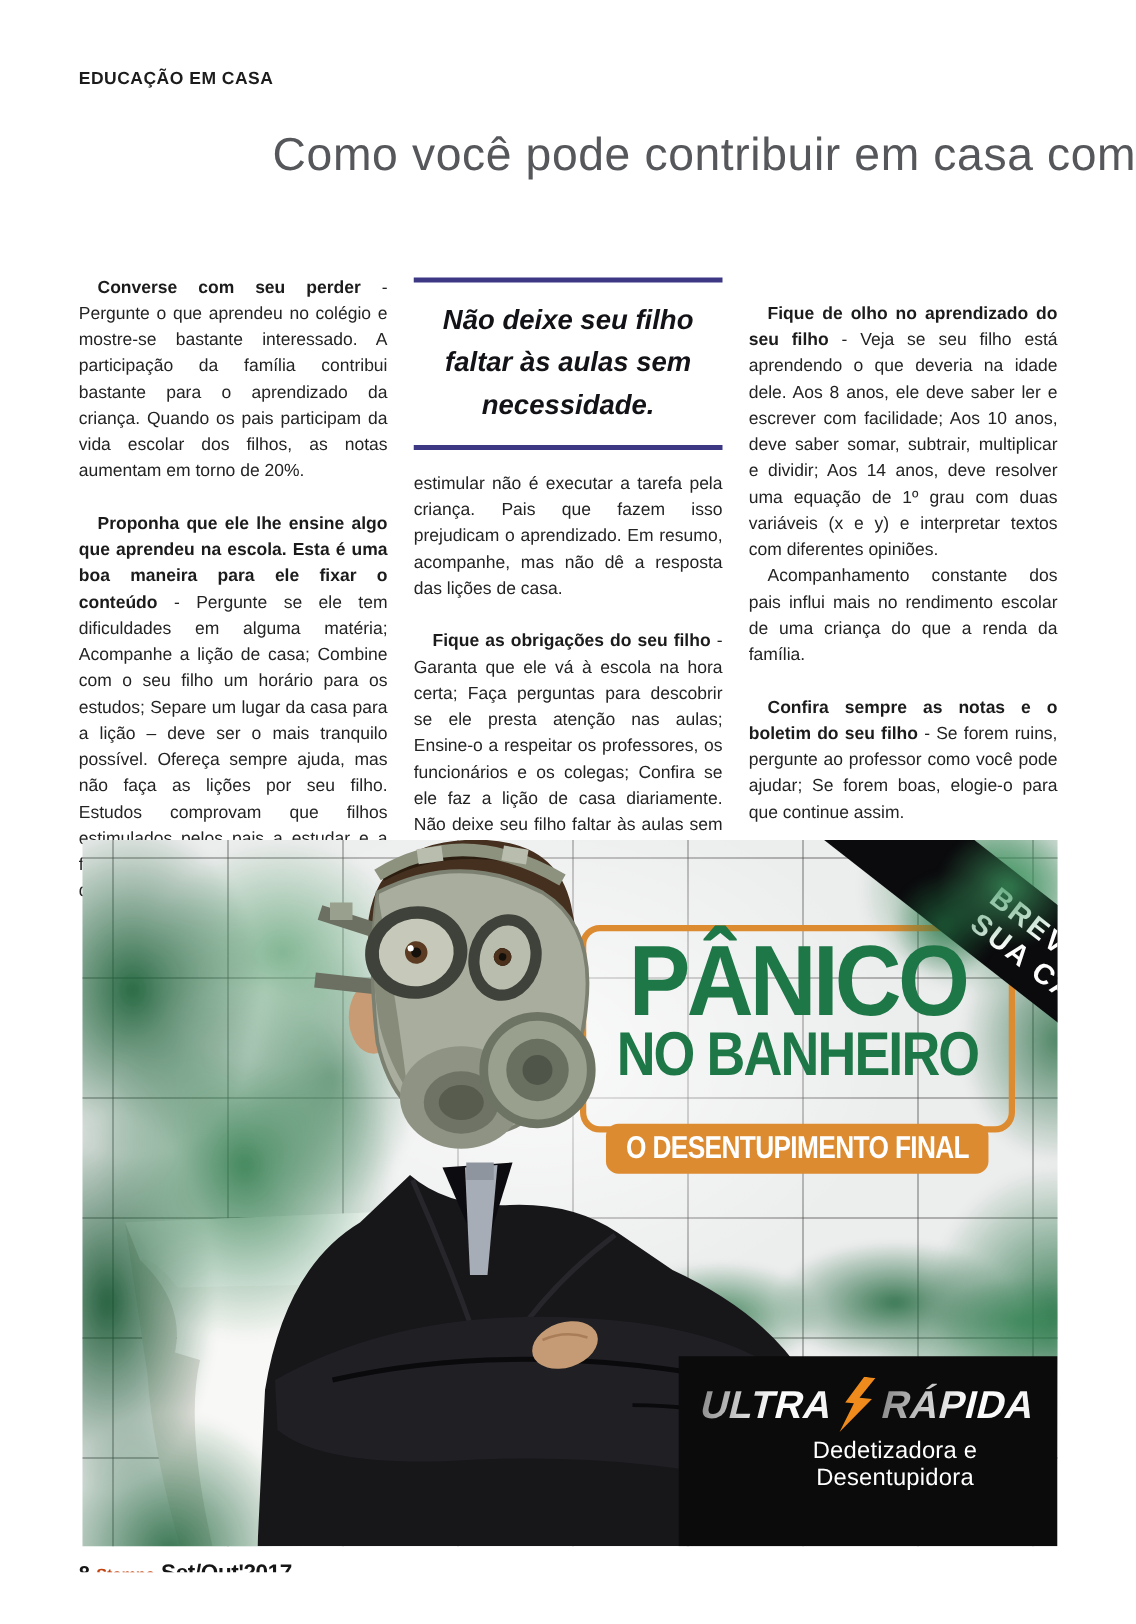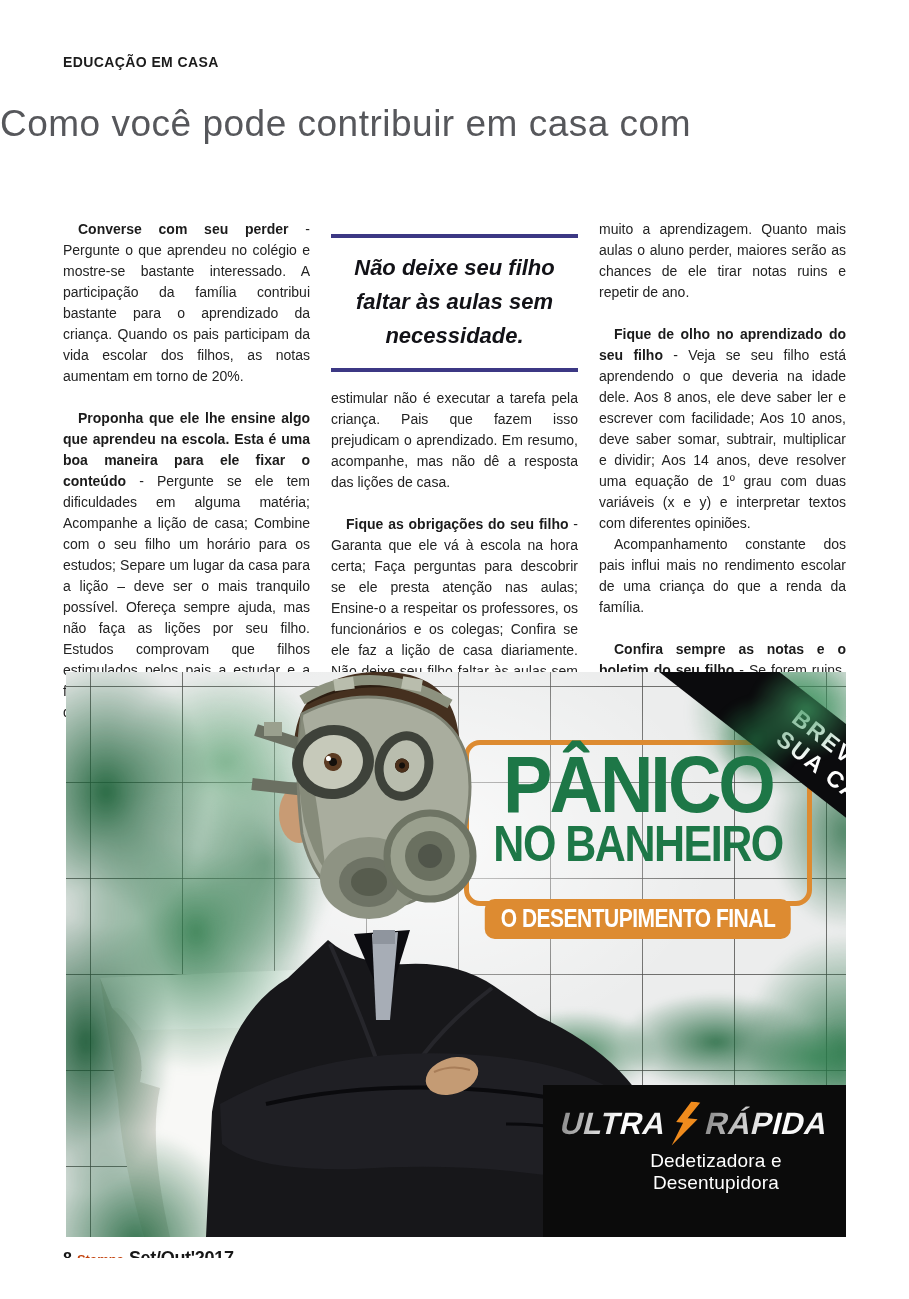--- a/index.html
+++ b/index.html
@@ -1,32 +1,32 @@
 <!DOCTYPE html>
 <html><head>
 <meta charset="utf-8">
 <style>
   html,body{margin:0;padding:0;background:#ffffff;}
   .page{position:relative;width:909px;height:1258px;background:#ffffff;overflow:hidden;
         font-family:"Liberation Sans",sans-serif;color:#222;border-radius:16px;}
   
   .eyebrow{position:absolute;left:63px;top:54px;font-size:14px;font-weight:bold;
            color:#1c1c1c;letter-spacing:0.4px;}
-  .title{position:absolute;left:0;right:0;top:98px;text-align:left;
+  .title{position:absolute;left:0;right:0;top:98px;text-align:right;
          font-size:37px;line-height:51px;font-weight:300;color:#56575b;letter-spacing:0.5px;}
   
   .cols{position:absolute;left:63px;top:219px;width:783px;display:flex;gap:21px;}
   .col{flex:1 1 0;font-size:14px;line-height:21px;text-align:justify;color:#232323;}
   .col p{margin:0;}
   .col p.gap{margin-top:21px;}
   .col p.ind{text-indent:15px;}
   .lead{font-weight:bold;color:#1b1b1b;}
   
   .quote{border-top:4px solid #3c3884;border-bottom:4px solid #3c3884;
-         padding:13px 2px 15px;margin:15px 0 16px;text-align:center;
+         padding:13px 2px 15px;margin:3px 0 16px;text-align:center;
          font-size:22px;line-height:34px;font-weight:bold;font-style:italic;color:#121217;}
   
   .ad{position:absolute;left:66px;top:672px;width:780px;height:565px;overflow:hidden;
       background-color:#eceded;
       background-image:
         radial-gradient(420px 300px at 46% 30%, rgba(255,255,255,0.75), rgba(255,255,255,0) 70%),
         linear-gradient(rgba(70,70,68,0.75) 1px, transparent 1px),
         linear-gradient(90deg, rgba(70,70,68,0.75) 1px, transparent 1px);
       background-size:auto,92px 96px,92px 96px;
       background-position:0 0,24px 14px,24px 14px;}
@@ -113,21 +113,20 @@
       <p class="ind gap"><span class="lead">Proponha que ele lhe ensine algo que aprendeu na escola. Esta é uma boa maneira para ele fixar o conteúdo</span><span> - Pergunte se ele tem dificuldades em alguma matéria; Acompanhe a lição de casa; Combine com o seu filho um horário para os estudos; Separe um lugar da casa para a lição – deve ser o mais tranquilo possível. Ofereça sempre ajuda, mas não faça as lições por seu filho. Estudos comprovam que filhos estimulados pelos pais a estudar e a fazer as lições de casa têm um desempenho melhor. Mas atenção:</span></p>
     </div>
 
     <div class="col">
       <div class="quote">Não deixe seu filho faltar às aulas sem necessidade.</div>
       <p><span>estimular não é executar a tarefa pela criança. Pais que fazem isso prejudicam o aprendizado. Em resumo, acompanhe, mas não dê a resposta das lições de casa.</span></p>
       <p class="ind gap"><span class="lead">Fique as obrigações do seu filho</span><span> - Garanta que ele vá à escola na hora certa; Faça perguntas para descobrir se ele presta atenção nas aulas; Ensine-o a respeitar os professores, os funcionários e os colegas; Confira se ele faz a lição de casa diariamente. Não deixe seu filho faltar às aulas sem necessidade. As faltas dificultam</span></p>
     </div>
 
     <div class="col">
-      <p><span>muito a aprendizagem. Quanto mais aulas o aluno perder, maiores serão as chances de ele tirar notas ruins e repetir de ano.</span></p>
       <p class="ind gap"><span class="lead">Fique de olho no aprendizado do seu filho</span><span> - Veja se seu filho está aprendendo o que deveria na idade dele. Aos 8 anos, ele deve saber ler e escrever com facilidade; Aos 10 anos, deve saber somar, subtrair, multiplicar e dividir; Aos 14 anos, deve resolver uma equação de 1º grau com duas variáveis (x e y) e interpretar textos com diferentes opiniões.</span></p>
       <p class="ind"><span>Acompanhamento constante dos pais influi mais no rendimento escolar de uma criança do que a renda da família.</span></p>
       <p class="ind gap"><span class="lead">Confira sempre as notas e o boletim do seu filho</span><span> - Se forem ruins, pergunte ao professor como você pode ajudar; Se forem boas, elogie-o para que continue assim.</span></p>
     </div>
 
   </div>
 
   <div class="ad">
 
     <div class="smoke-right"></div>

